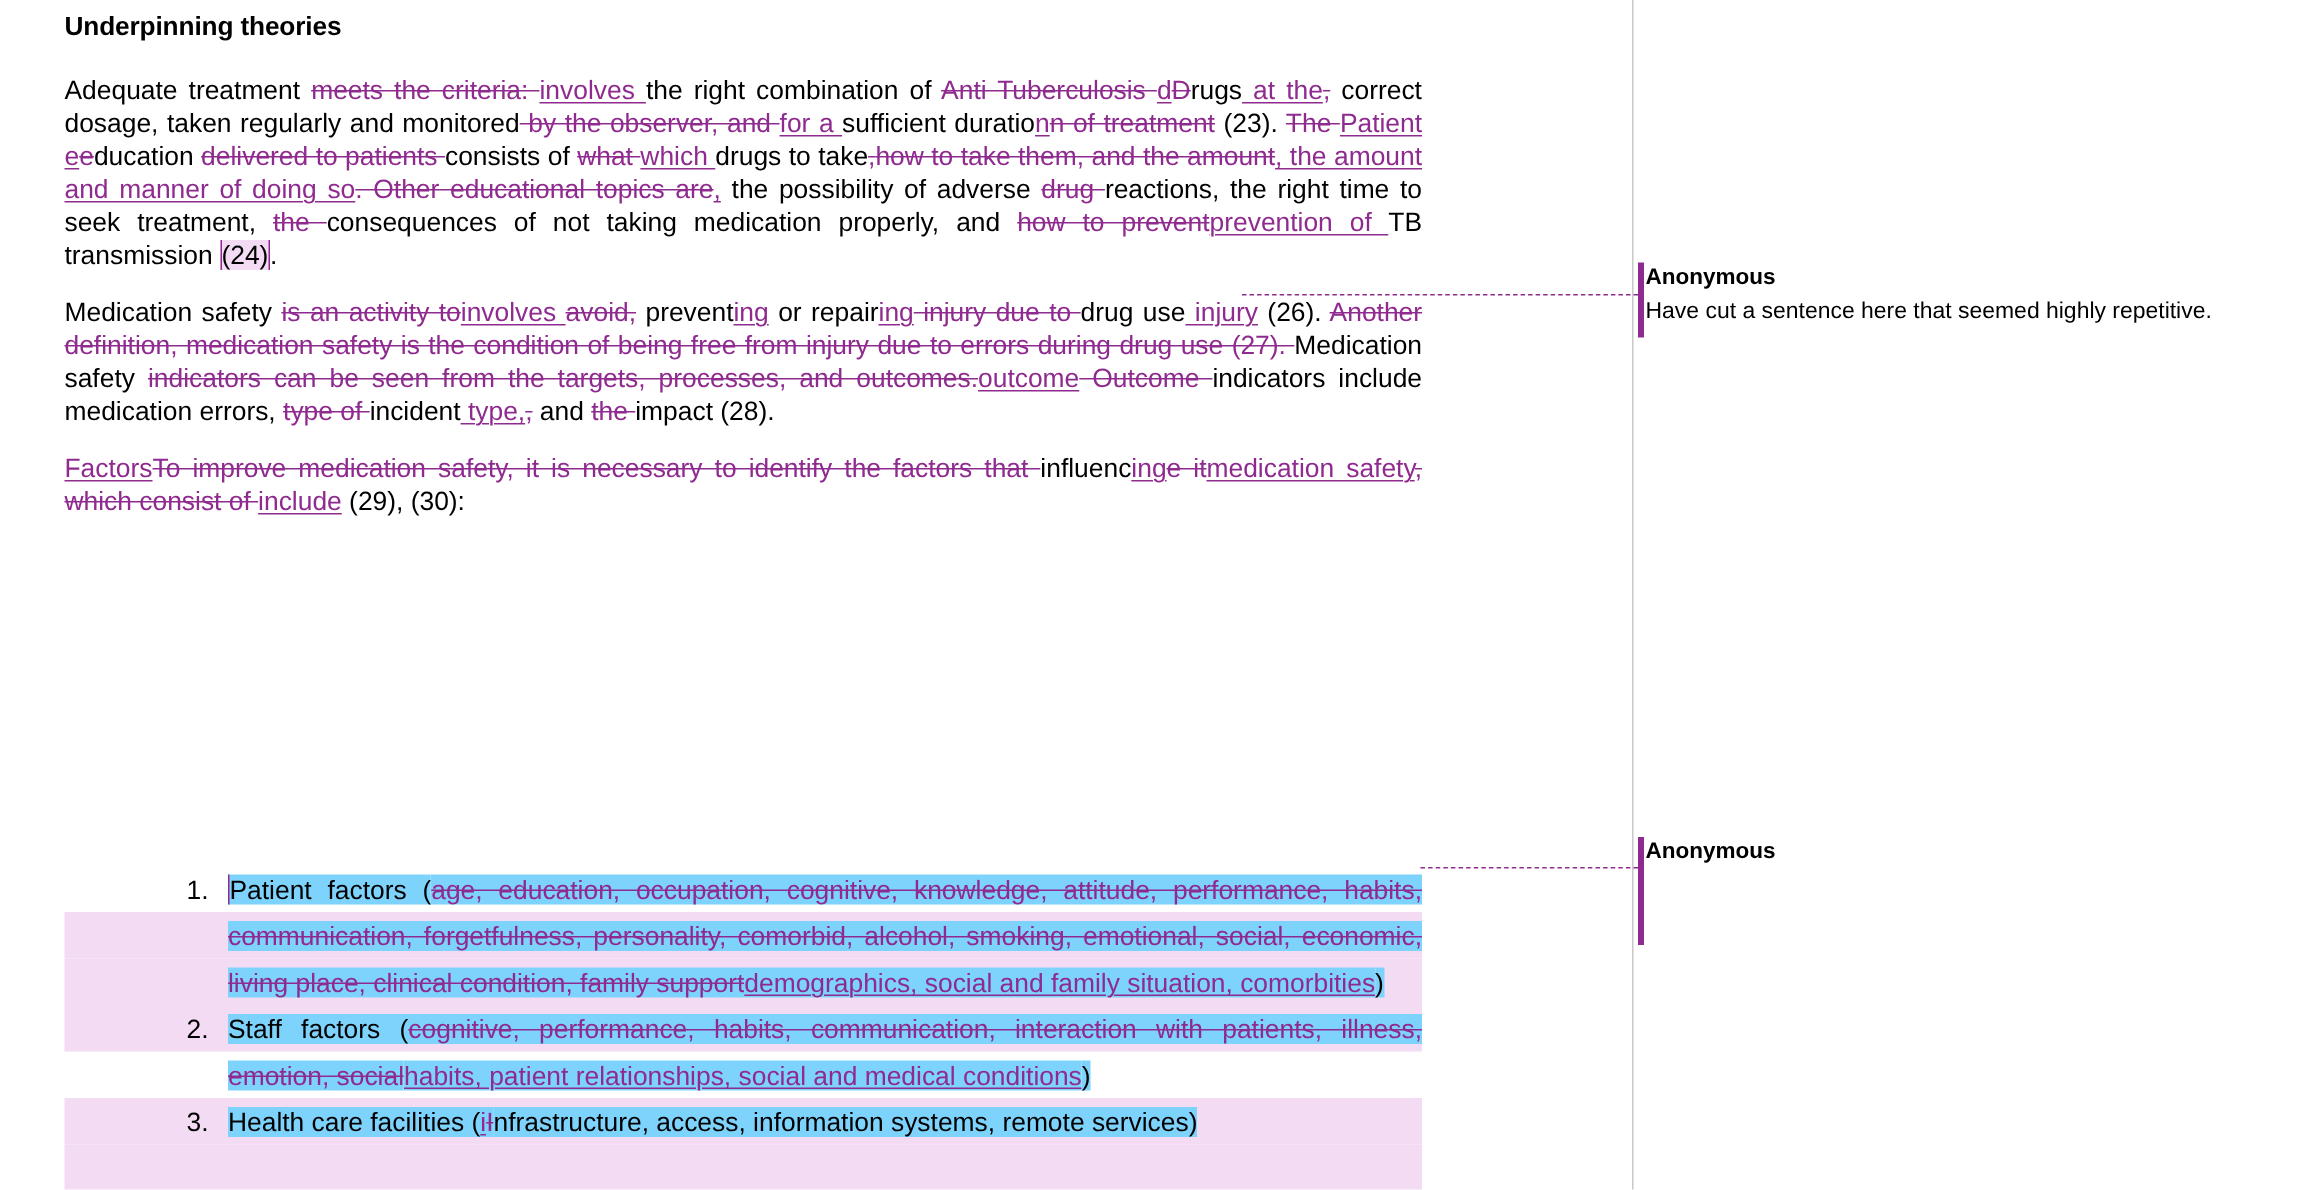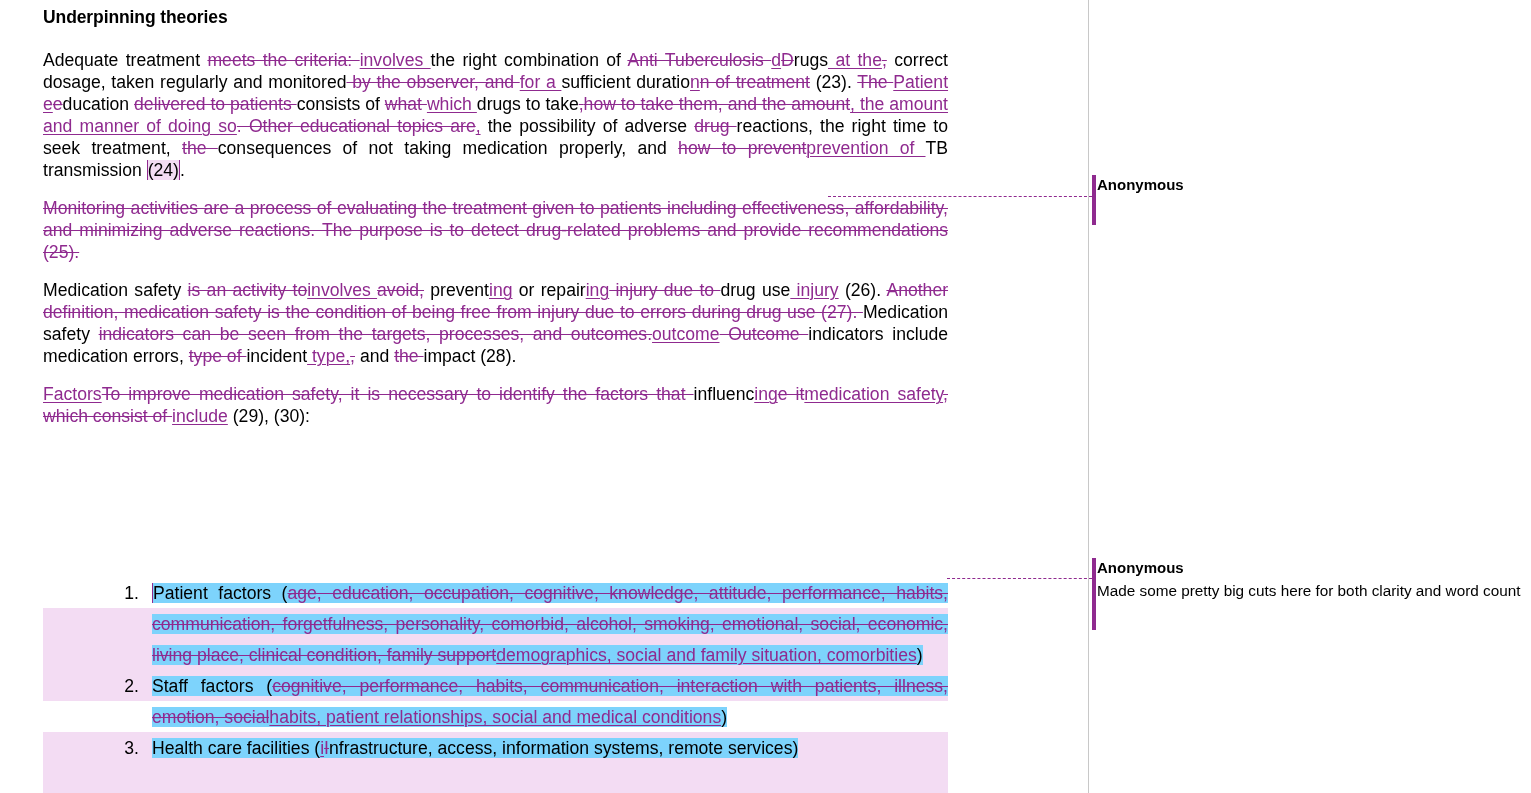--- a/index.html
+++ b/index.html
@@ -153,21 +153,20 @@
 </head>
 <body>
 
 <div id="page">
   <div class="doc-body">
 
     <h1 class="heading">Underpinning theories</h1>
 
     <p class="para"><span>Adequate treatment </span><span class="del">meets the criteria: </span><span class="ins">involves </span><span>the right combination of </span><span class="del">Anti Tuberculosis </span><span class="ins">d</span><span class="del">D</span><span>rugs</span><span class="ins"> at the</span><span class="del">,</span><span> correct dosage, taken regularly and monitored</span><span class="del"> by the observer, and </span><span class="ins"> for a </span><span>sufficient duratio</span><span class="ins">n</span><span class="del">n of treatment</span><span> (23). </span><span class="del">The </span><span class="ins">Patient e</span><span class="del">e</span><span>ducation </span><span class="del">delivered to patients </span><span>consists of </span><span class="del">what </span><span class="ins">which </span><span>drugs to take</span><span class="del">,</span><span class="del">how to take them, and the amount</span><span class="ins">, the amount and manner of doing so</span><span class="del">. Other educational topics are</span><span class="ins">,</span><span> the possibility of adverse </span><span class="del">drug </span><span>reactions, the right time to seek treatment, </span><span class="del">the </span><span>consequences of not taking medication properly, and </span><span class="del">how to prevent</span><span class="ins">prevention of </span><span>TB transmission </span><span class="cmt-anchor">(24)</span><span>.</span></p>
 
-    <p class="para"><span class="del">Monitoring activities are a process of evaluating the treatment given to patients including effectiveness, affordability, and minimizing adverse reactions. The purpose is to detect drug-related problems and provide recommendations (25).</span></p>
 
     <p class="para"><span>Medication safety </span><span class="del">is an activity to</span><span class="ins">involves </span><span class="del"> avoid,</span><span> prevent</span><span class="ins">ing</span><span> or repair</span><span class="ins">ing</span><span class="del"> injury due to </span><span>drug use</span><span class="ins"> injury</span><span> (26). </span><span class="del">Another definition, medication safety is the condition of being free from injury due to errors during drug use (27). </span><span>Medication safety </span><span class="del">indicators can be seen from the targets, processes, and outcomes.</span><span class="ins">outcome</span><span class="del"> Outcome </span><span>indicators include medication errors, </span><span class="del">type of </span><span>incident</span><span class="ins"> type,</span><span class="del">,</span><span> and </span><span class="del">the </span><span>impact (28).</span></p>
 
     <p class="para"><span class="ins">Factors</span><span class="del">To improve medication safety, it is necessary to identify the factors  that </span><span>influenc</span><span class="ins">ing</span><span class="del">e it</span><span class="ins">medication safety</span><span class="del">, which consist of </span><span class="ins"> include</span><span> (29), (30):</span></p>
 
   </div>
 
   <div class="band" style="top:608px;width:905px;height:31px;"></div>
   <div class="band" style="top:639px;width:905px;height:31px;"></div>
   <div class="band" style="top:670px;width:905px;height:31px;"></div>
@@ -191,19 +190,19 @@
 
 <div id="page-edge"></div>
 
 <div class="connector" style="left:828px;top:196px;width:264px;"></div>
 <div class="connector" style="left:947px;top:578px;width:145px;"></div>
 
 <div id="comments">
   <div class="comment" style="top:175px;">
     <div class="bar" style="height:50px;"></div>
     <p class="author">Anonymous</p>
+    <p class="text">Have cut a sentence here that seemed highly repetitive.</p>
   </div>
   <div class="comment" style="top:558px;">
     <div class="bar" style="height:72px;"></div>
     <p class="author">Anonymous</p>
-    <p class="text">Made some pretty big cuts here for both clarity and word count</p>
   </div>
 </div>
 
 </body></html>

